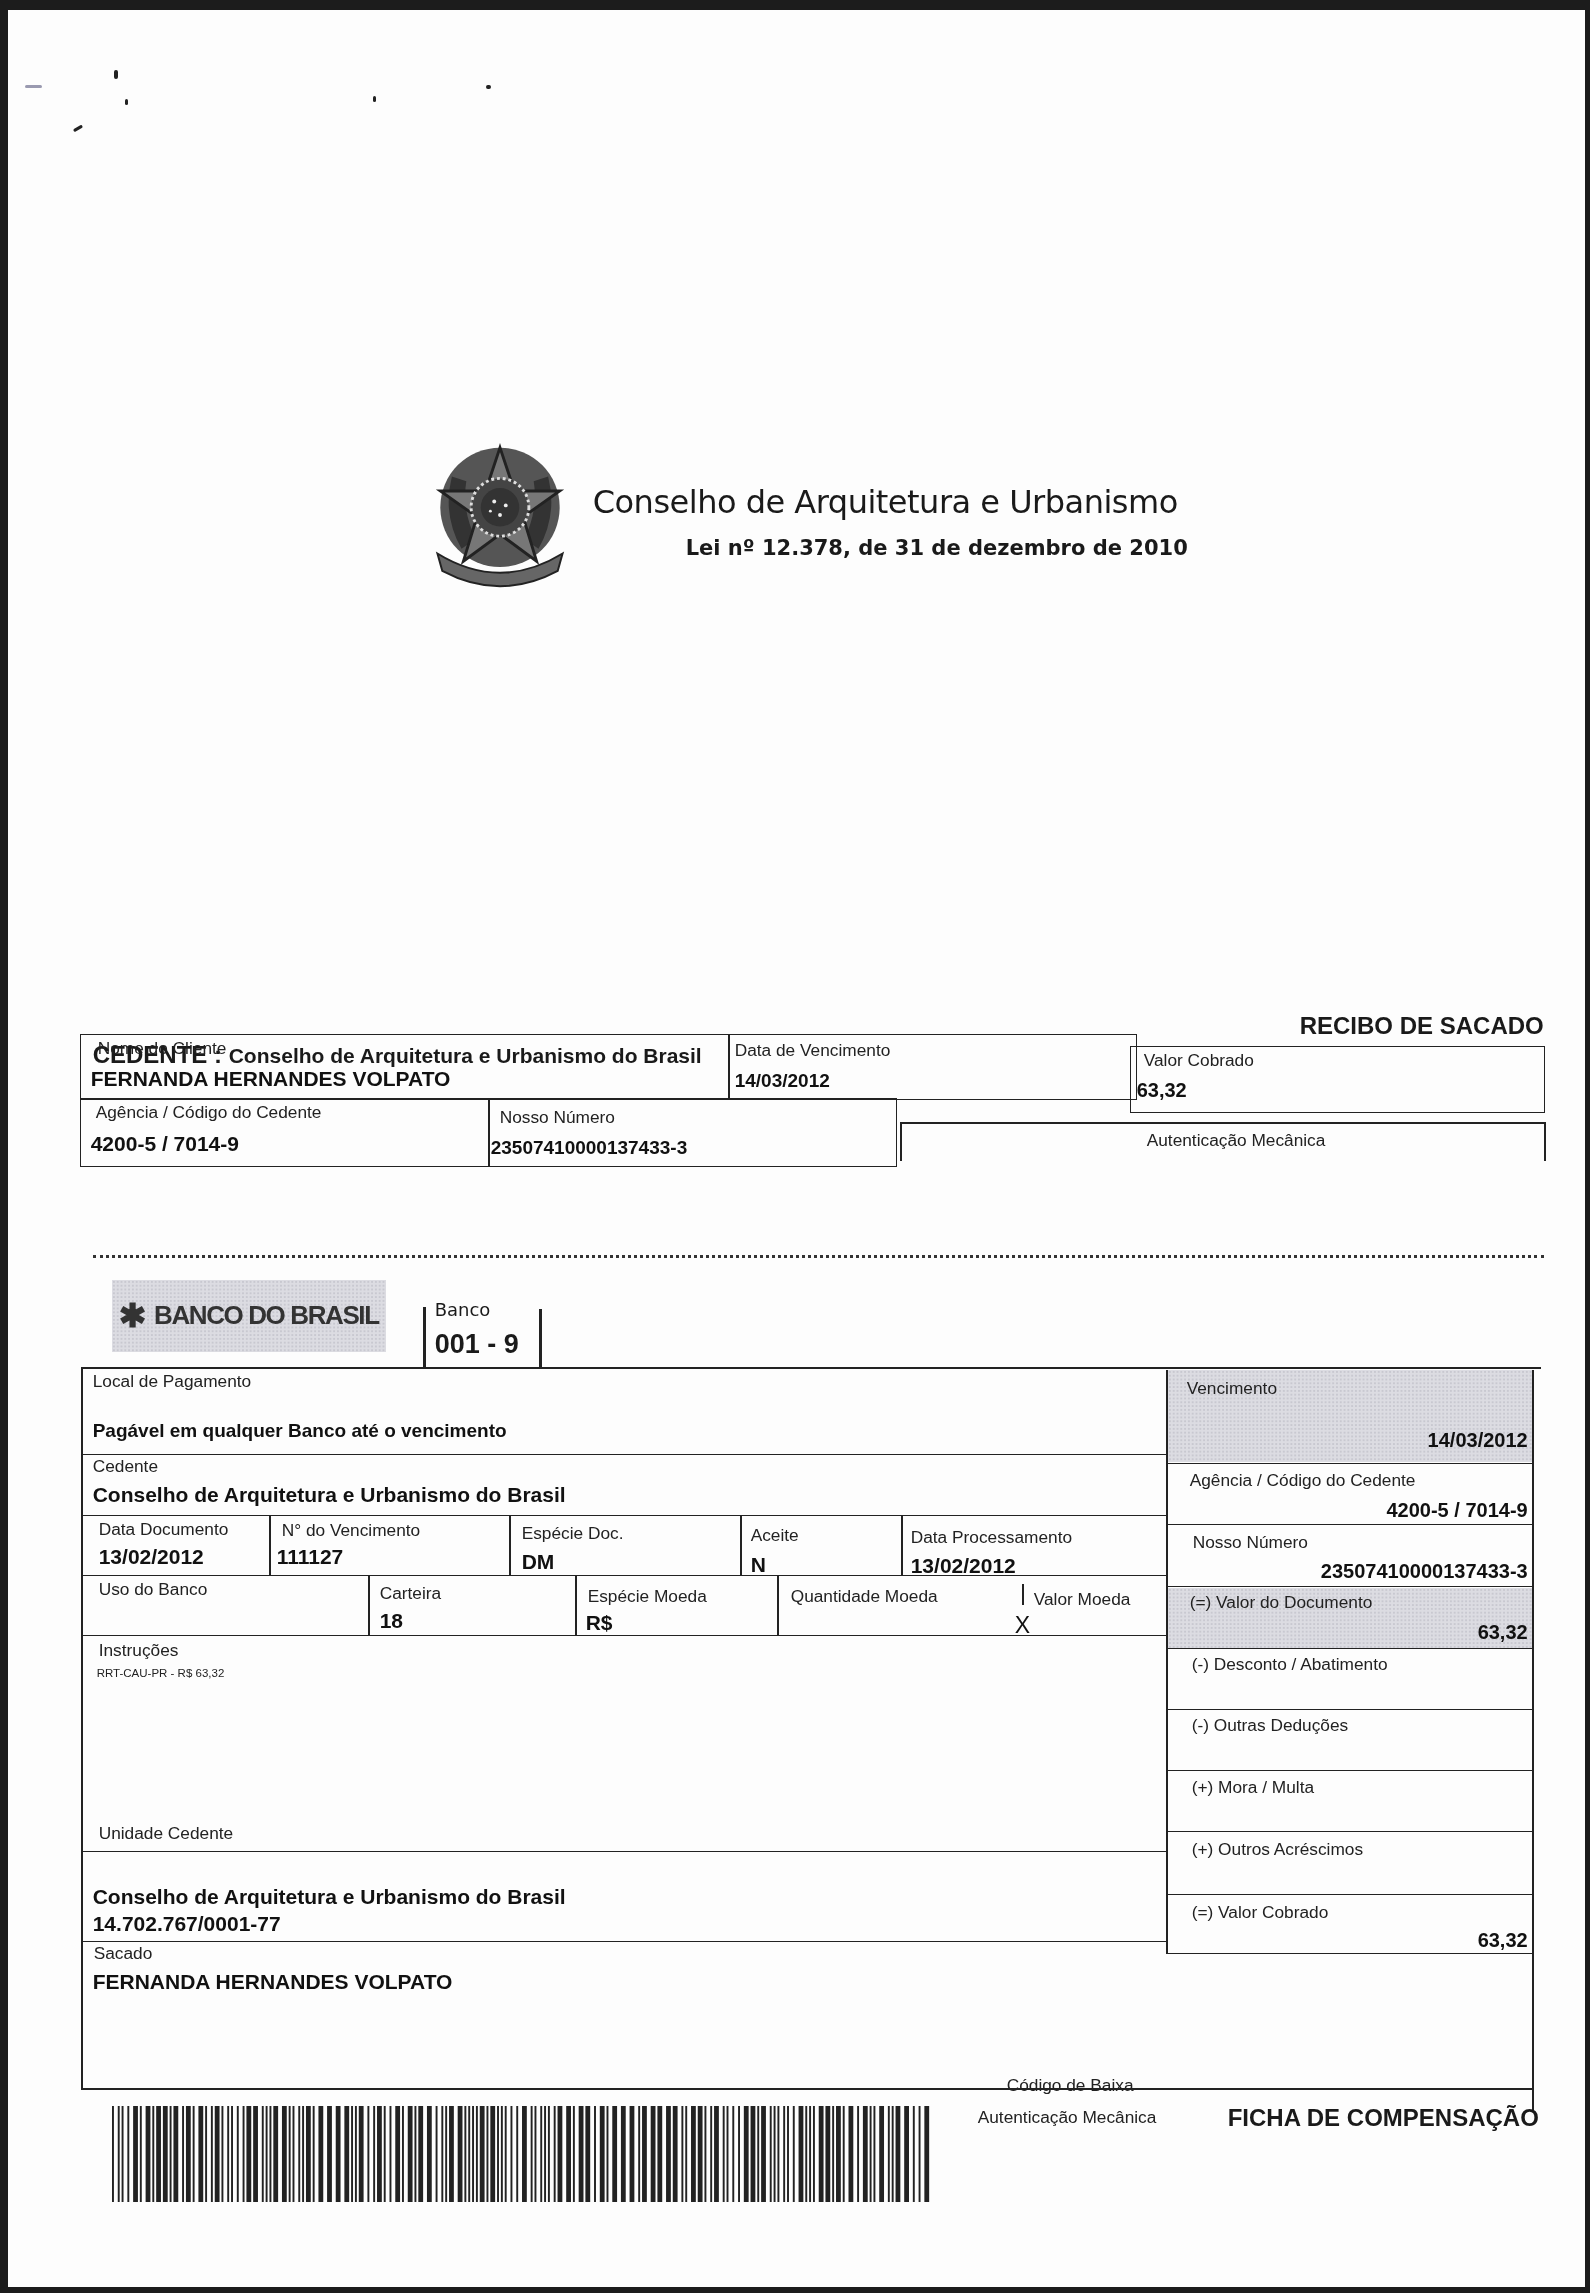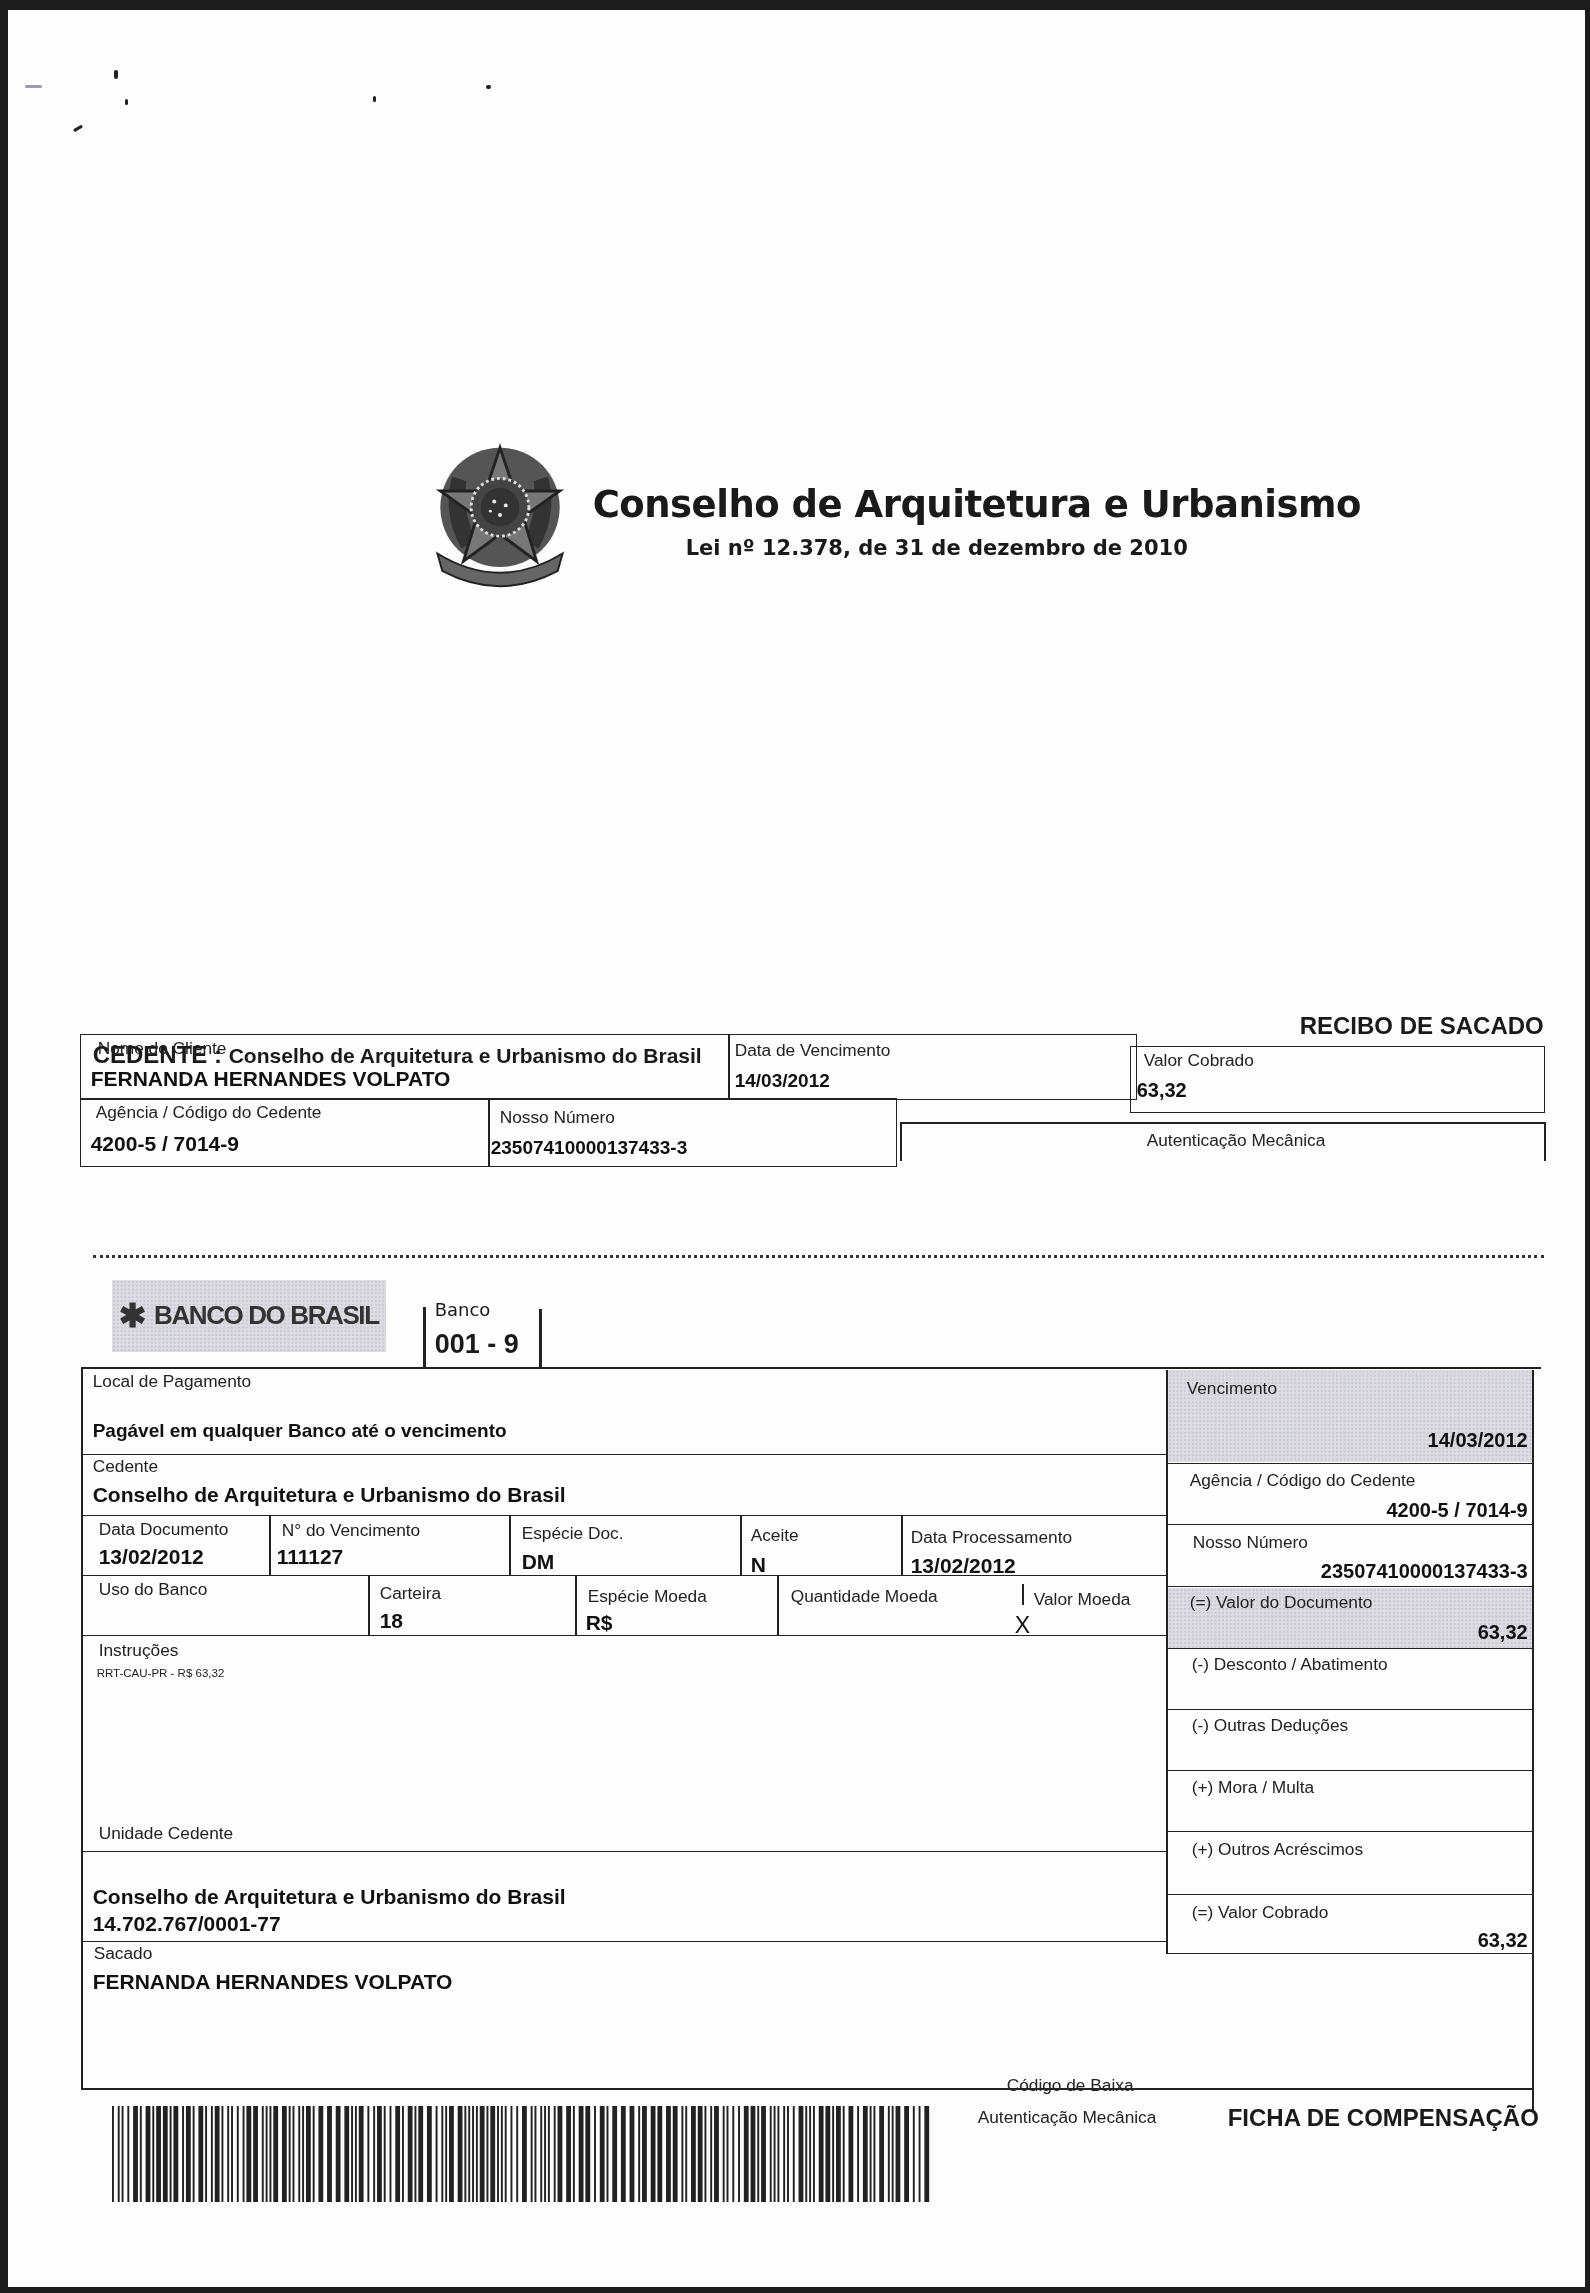--- a/index.html
+++ b/index.html
@@ -7,21 +7,21 @@
          font-family:"Liberation Sans", sans-serif; color:#1a1a1a; }
   .page { position:absolute; left:7.7px; top:9.6px; width:1577px; height:2277px; background:#fdfdfd; }
   .abs { position:absolute; }
   .speck { position:absolute; background:#222; border-radius:1.9px; }
   .lbl { position:absolute; font-size:17.3px; color:#222; white-space:nowrap; }
   .val { position:absolute; font-size:21px; font-weight:bold; color:#111; white-space:nowrap; }
   .box { position:absolute; border:1.9px solid #222; box-sizing:border-box; }
   .hl { position:absolute; height:1.9px; background:#222; }
   .vl { position:absolute; width:1.9px; background:#222; }
   .shade { background:#dcdce2; background-image:radial-gradient(#c8c8d0 1px, transparent 1px); background-size:3.8px 3.8px; }
-  .title { font-family:"DejaVu Sans", sans-serif; font-weight:bold; font-size:37px; letter-spacing:-0.5px; }
+  .title { font-family:"DejaVu Sans", sans-serif; font-weight:normal; font-size:32px; letter-spacing:-0.5px; }
   .subtitle { font-family:"DejaVu Sans", sans-serif; font-weight:bold; font-size:21px; }
   .dotted { position:absolute; border-top:3.8px dotted #333; }
   .right { text-align:right; }
 </style>
 </head>
 <body>
 
 <div class="page">
 
   <div class="speck" style="left:17.3px;top:75px;width:17.3px;height:3.8px;background:#9a9ab0;"></div>

